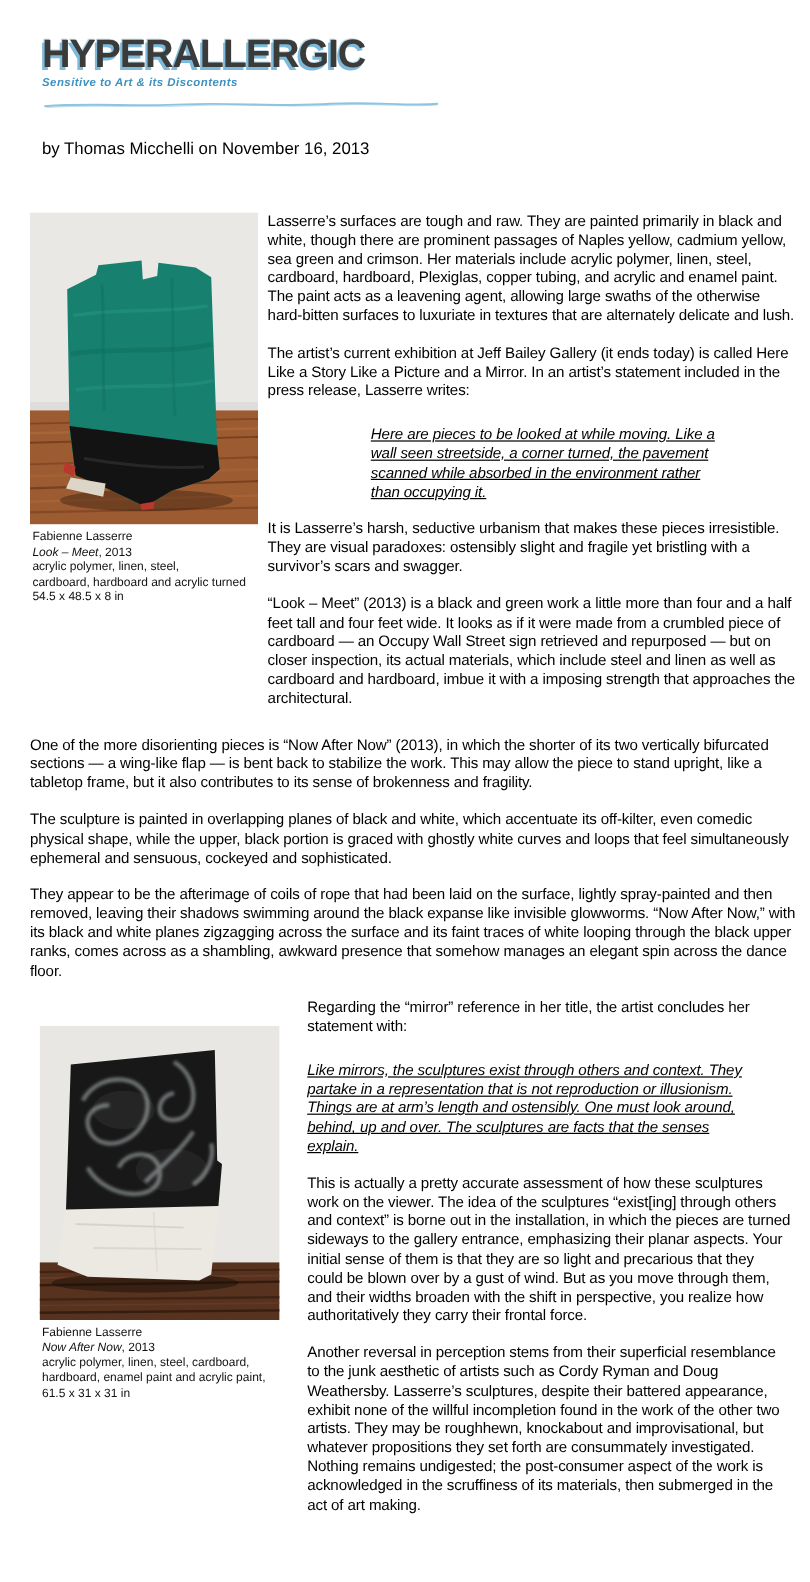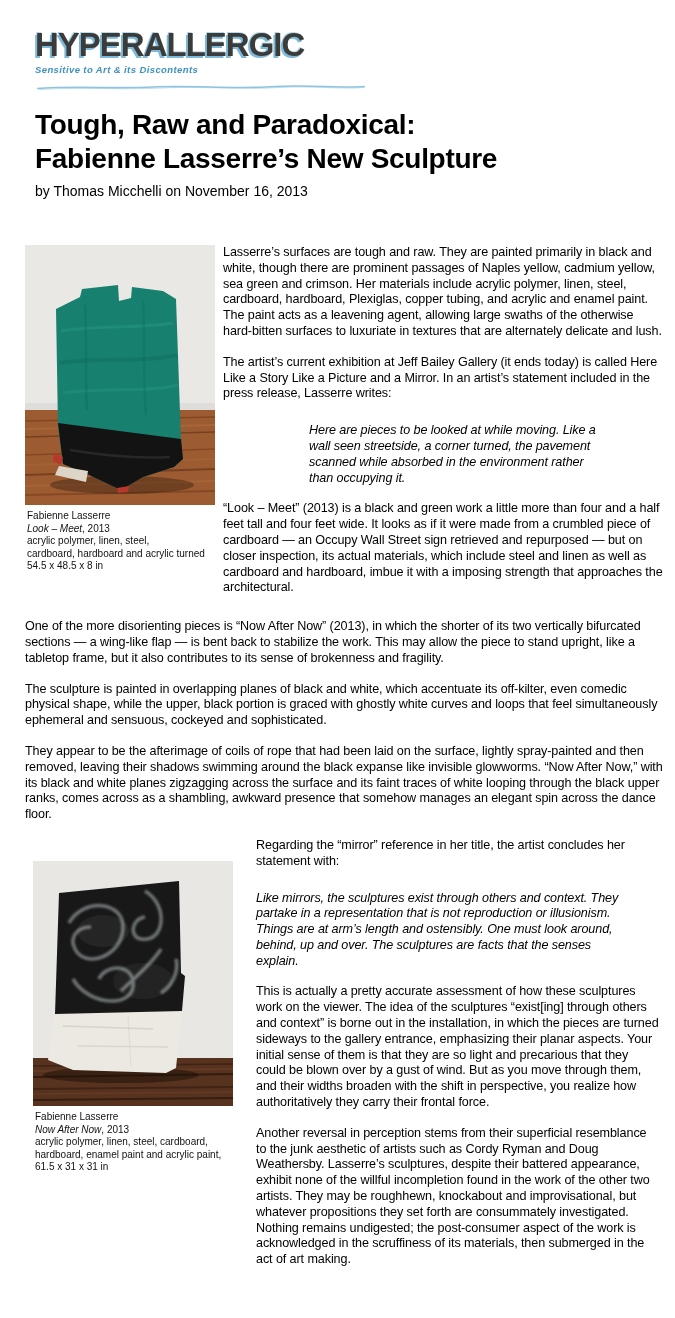--- a/index.html
+++ b/index.html
@@ -21,21 +21,21 @@
 
   
   .title-block{padding:16px 35px 0 35px;}
   h1{font-size:28px; line-height:34px; font-weight:bold; letter-spacing:-.3px; color:#000;}
   h1 span{display:block;}
   .byline{font-size:14px; margin-top:7px; color:#000;}
 
   
   .content{padding:0 12px 0 25px;}
   p.body{font-size:12.6px; line-height:15.8px; margin-bottom:15px; letter-spacing:-.1px;}
-  .quote{font-style:italic;}
+  .quote{font-style:italic;text-decoration:underline;}
   .quote-indent{margin:21px 55px 26px 86px;}
   .quote-flush{margin:21px 30px 26px 0;}
 
   
   .split{display:flex; align-items:flex-start;}
   .col-fig1{width:190px; flex:none;}
   .col-txt1{flex:1; padding-left:8px;}
   .col-fig2{width:200px; flex:none; margin-left:8px;}
   .col-txt2{flex:1; padding-left:23px; padding-right:4px;}
   .sec1{margin-top:46px;}
@@ -57,24 +57,20 @@
   <div class="masthead">
     <div class="logo">HYPERALLERGIC</div>
     <div class="tagline">Sensitive to Art &amp; its Discontents</div>
     <svg class="brand-rule" width="332" height="9" viewBox="0 0 332 9">
       <path d="M2,5.5 C40,2.5 78,6 118,4 C158,2 200,6.5 240,3.5 C275,1.5 305,5.5 330,3.5" fill="none" stroke="var(--rule-blue)" stroke-width="1.6"></path>
       <path d="M4,6.5 C44,4 86,7 126,5 C166,3 204,7 244,4.5 C278,2.5 306,6.5 329,4.5" fill="none" stroke="var(--rule-blue)" stroke-width="1" opacity=".55"></path>
     </svg>
   </div>
 
   <div class="title-block">
-    <h1>
-      <span>Tough, Raw and Paradoxical:</span>
-      <span>Fabienne Lasserre’s New Sculpture</span>
-    </h1>
     <div class="byline">by Thomas Micchelli on November 16, 2013</div>
   </div>
 
   <div class="content">
 
     <div class="split sec1">
       <figure class="col-fig1">
         <svg class="photo" width="190" height="260" viewBox="0 0 190 260">
           <rect x="0" y="0" width="190" height="165" fill="#e9e8e5"></rect>
           <rect x="0" y="158" width="190" height="7" fill="#dedddb"></rect>
@@ -109,20 +105,21 @@
           <span class="ital">Look – Meet</span><span>, 2013</span><br>
           <span>acrylic polymer, linen, steel,</span><br>
           <span>cardboard, hardboard and acrylic turned</span><br>
           <span>54.5 x 48.5 x 8 in</span>
         </figcaption>
       </figure>
       <div class="col-txt1">
         <p class="body">Lasserre’s surfaces are tough and raw. They are painted primarily in black and white, though there are prominent passages of Naples yellow, cadmium yellow, sea green and crimson. Her materials include acrylic polymer, linen, steel, cardboard, hardboard, Plexiglas, copper tubing, and acrylic and enamel paint. The paint acts as a leavening agent, allowing large swaths of the otherwise hard-bitten surfaces to luxuriate in textures that are alternately delicate and lush.</p>
         <p class="body">The artist’s current exhibition at Jeff Bailey Gallery (it ends today) is called Here Like a Story Like a Picture and a Mirror.  In an artist’s statement included in the press release, Lasserre writes:</p>
         <p class="body quote quote-indent">Here are pieces to be looked at while moving. Like a wall seen streetside, a corner turned, the pavement scanned while absorbed in the environment rather than occupying it.</p>
+        <p class="body">It is Lasserre’s harsh, seductive urbanism that makes these pieces irresistible. They are visual paradoxes: ostensibly slight and fragile yet bristling with a survivor’s scars and swagger.</p>
         <p class="body">“Look – Meet” (2013) is a black and green work a little more than four and a half feet tall and four feet wide. It looks as if it were made from a crumbled piece of cardboard — an Occupy Wall Street sign retrieved and repurposed — but on closer inspection, its actual materials, which include steel and linen as well as cardboard and hardboard, imbue it with a imposing strength that approaches the architectural.</p>
       </div>
     </div>
 
     <div class="fullwidth">
       <p class="body">One of the more disorienting pieces is “Now After Now” (2013), in which the shorter of its two vertically bifurcated sections — a wing-like flap — is bent back to stabilize the work. This may allow the piece to stand upright, like a tabletop frame, but it also contributes to its sense of brokenness and fragility.</p>
       <p class="body">The sculpture is painted in overlapping planes of black and white, which accentuate its off-kilter, even comedic physical shape, while the upper, black portion is graced with ghostly white curves and loops that feel simultaneously ephemeral and sensuous, cockeyed and sophisticated.</p>
       <p class="body">They appear to be the afterimage of coils of rope that had been laid on the surface, lightly spray-painted and then removed, leaving their shadows swimming around the black expanse like invisible glowworms. “Now After Now,” with its black and white planes zigzagging across the surface and its faint traces of white looping through the black upper ranks, comes across as a shambling, awkward presence that somehow manages an elegant spin across the dance floor.</p>
     </div>
 

